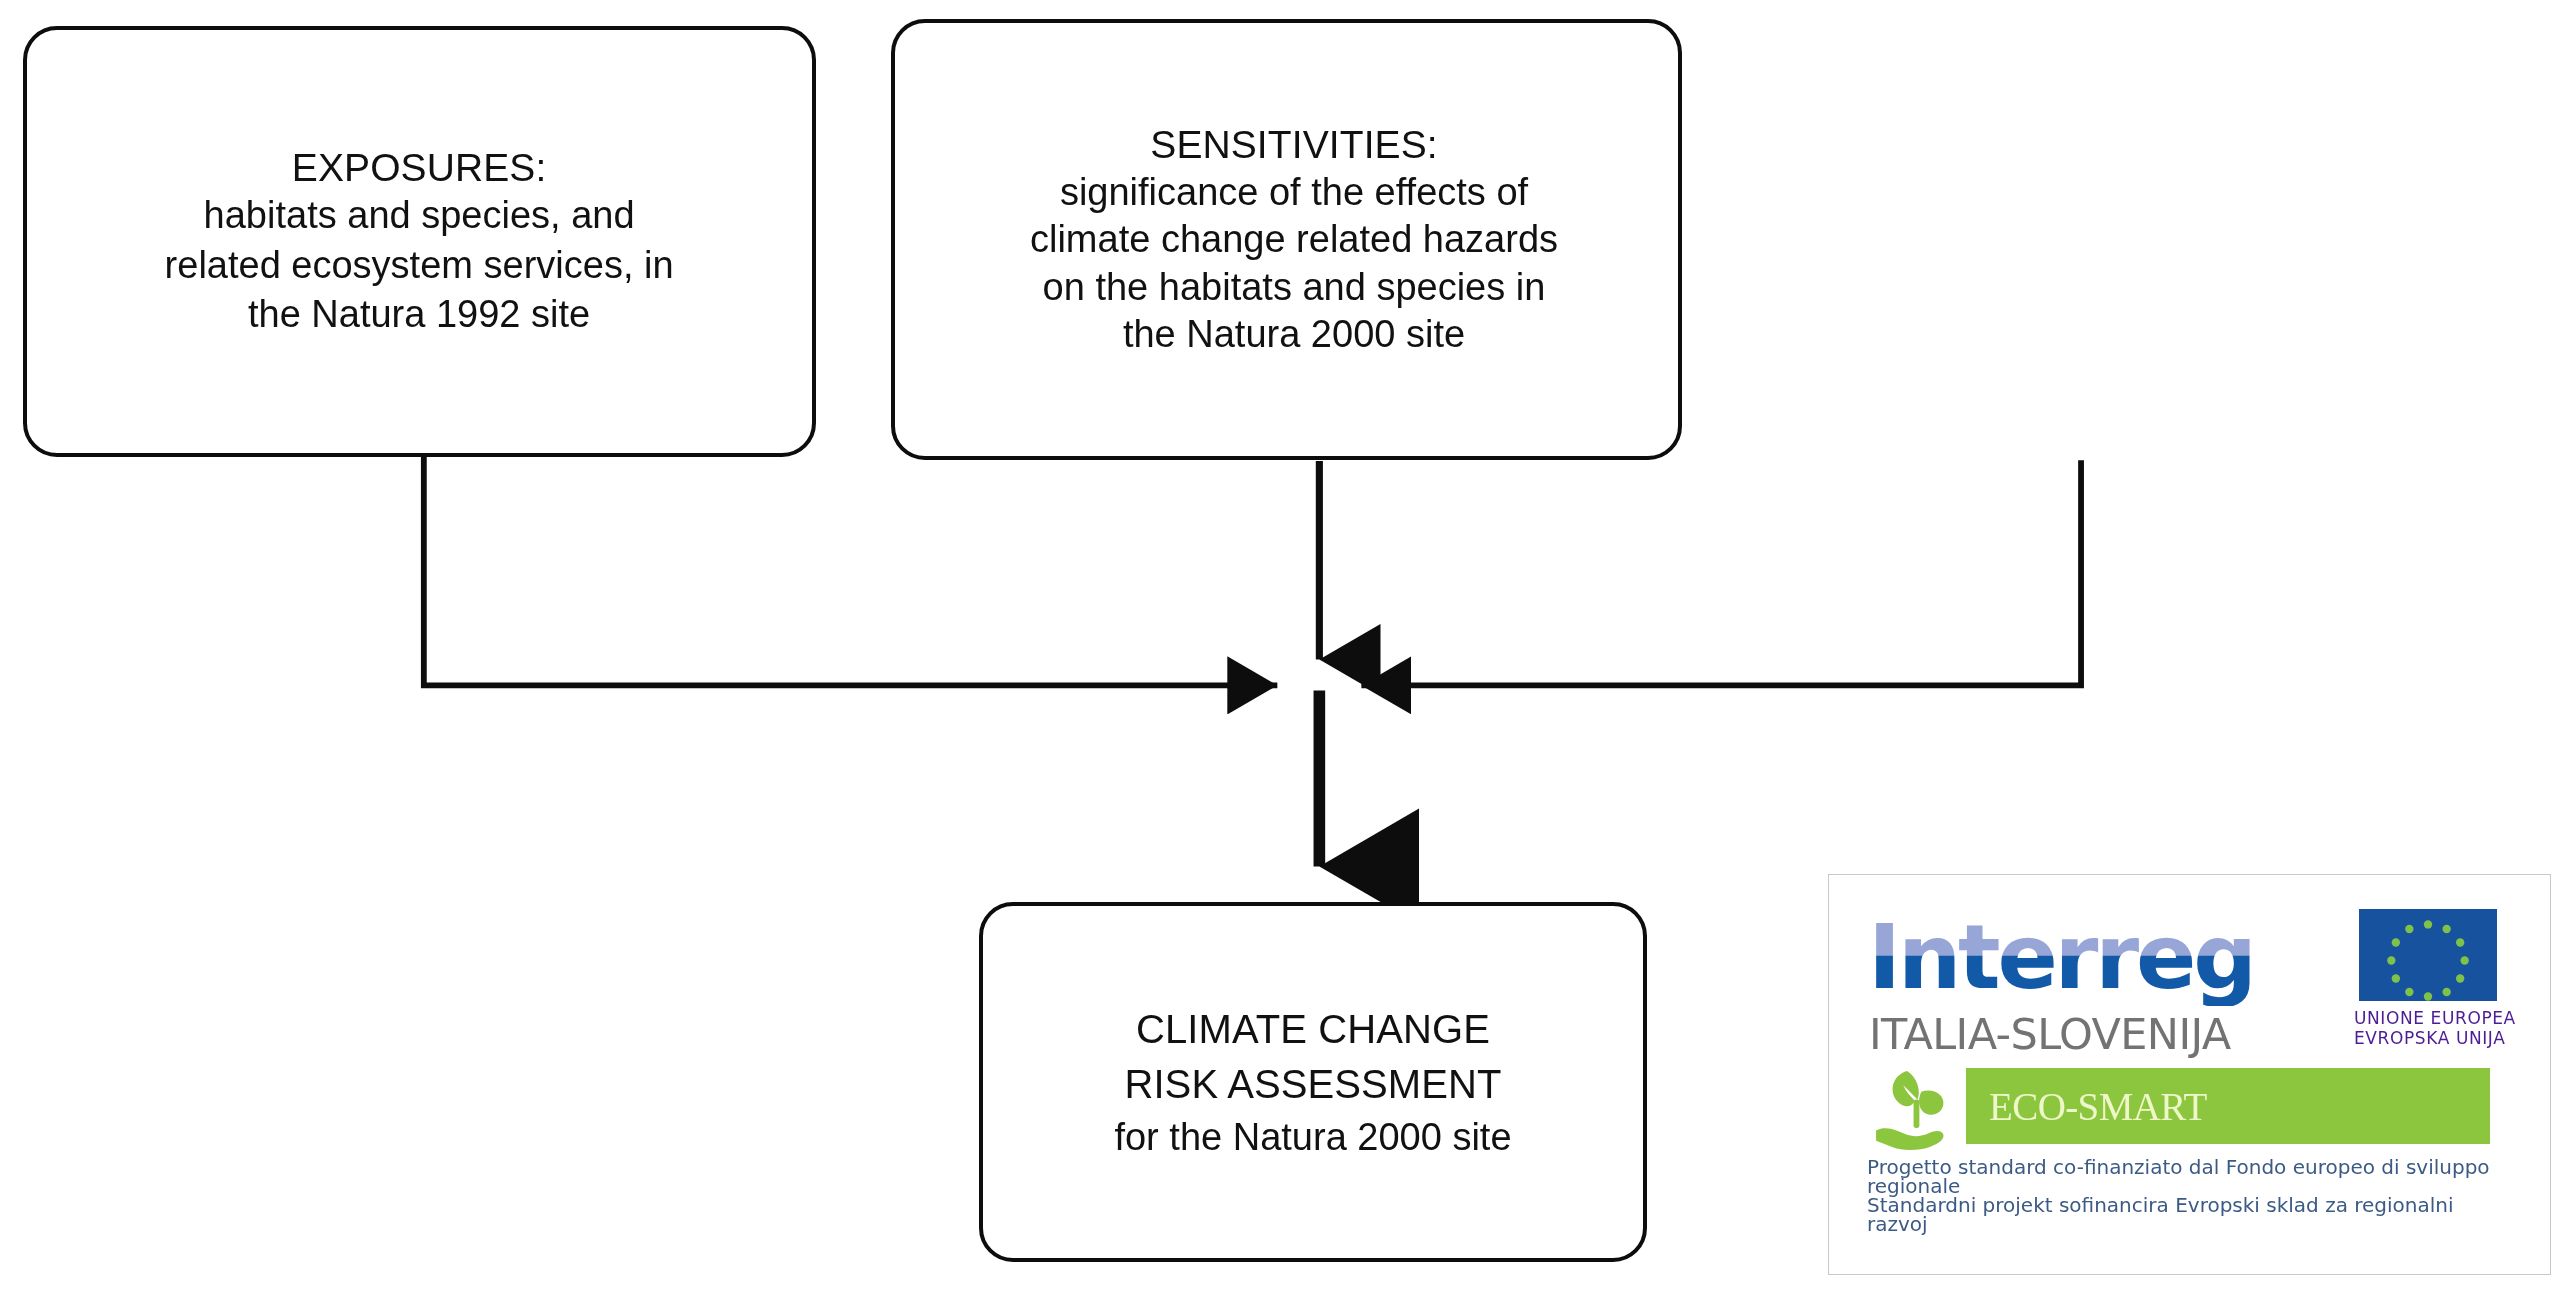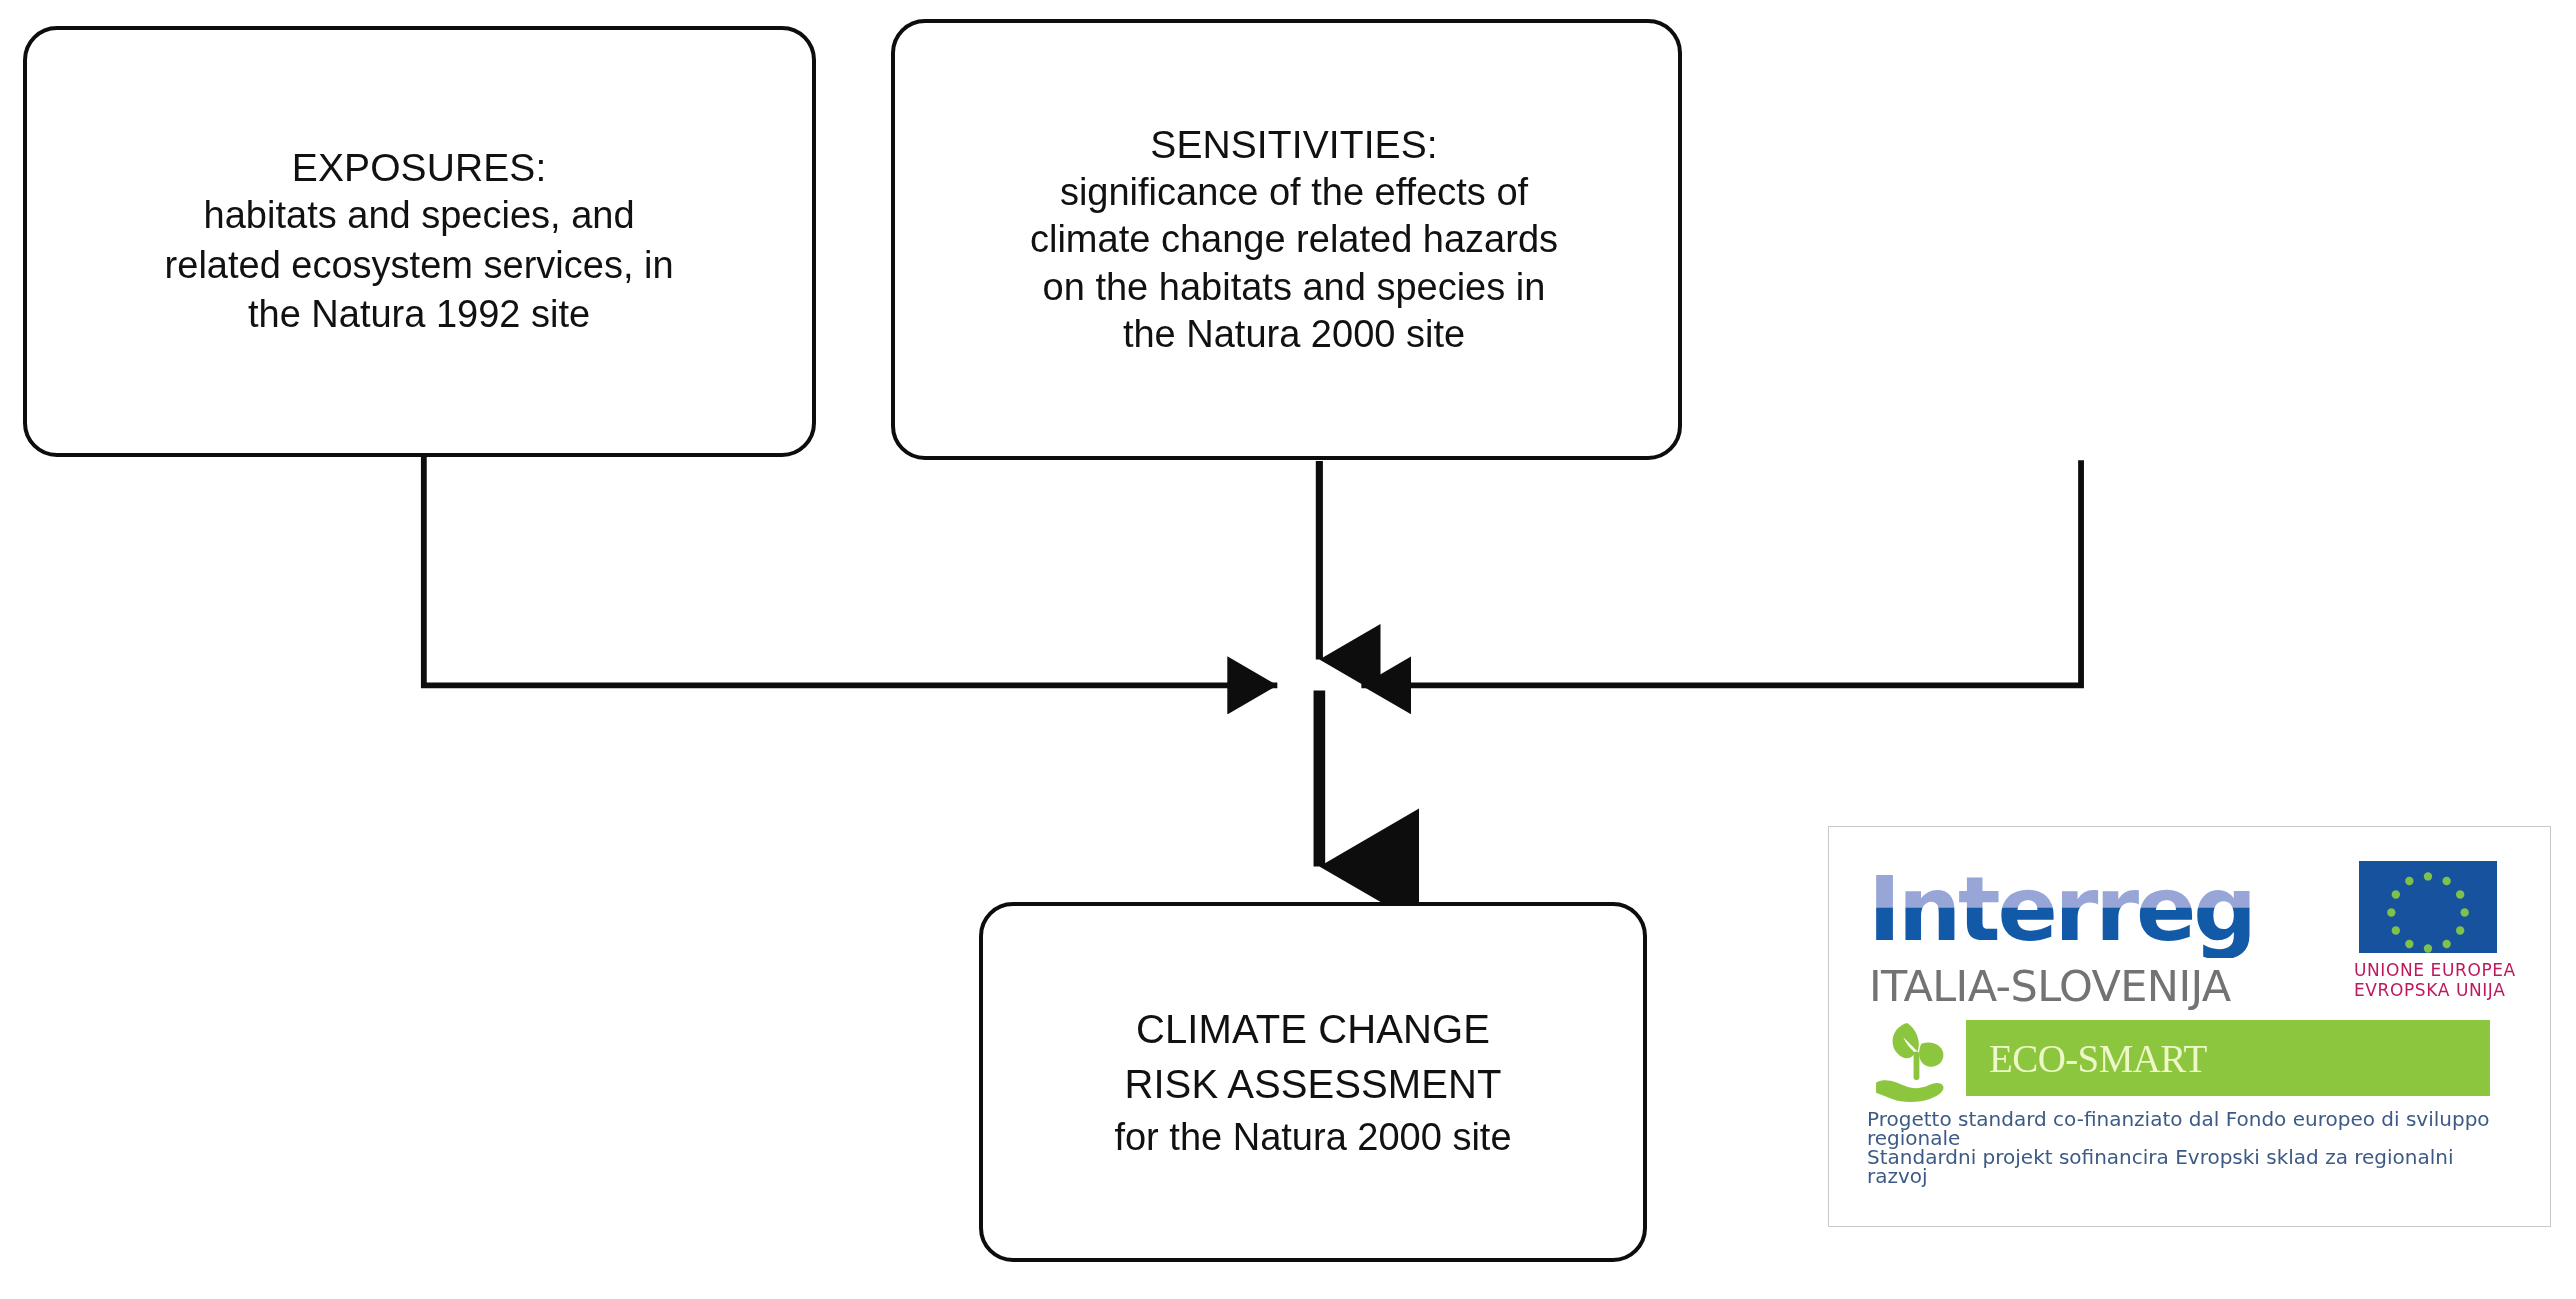--- a/index.html
+++ b/index.html
@@ -42,21 +42,21 @@
 
   #node-exposures .body{line-height:1.30;}
   #node-result .ttl{font-size:40px;line-height:1.38;}
   #node-result .body{font-size:38px;line-height:1.3;margin-top:1px;}
 
   
   #wires{position:absolute;left:0;top:0;width:2576px;height:1299px;}
 
   
   #logo-panel{
-    position:absolute;left:1828px;top:826px;width:723px;height:401px;
+    position:absolute;left:1828px;top:874px;width:723px;height:401px;
     box-sizing:border-box;
     background:#ffffff;
     border:1.9px solid #c9c9c9;
     overflow:hidden;
   }
   #logo-inner{position:absolute;left:0;top:0;width:723px;height:401px;}
   
   #wm-wrap{position:absolute;left:39px;top:34px;width:401px;height:97px;}
   .wm-layer{position:absolute;left:0;top:0;width:401px;height:97px;
             font-size:89px;line-height:97px;font-weight:700;letter-spacing:-3.2px;
@@ -71,21 +71,21 @@
   }
 
   
   #eu-flag{
     position:absolute;left:530px;top:34px;width:138px;height:92px;
     background:#17529f;
   }
   #eu-stars{position:absolute;left:0;top:0;width:138px;height:92px;}
   #eu-cap{
     position:absolute;left:525px;top:133px;width:162px;
-    font-size:17px;line-height:20px;color:#be185d;
+    font-size:17px;line-height:20px;color:#4c1d95;
     font-family:"DejaVu Sans",sans-serif;letter-spacing:0.6px;white-space:pre-line;
     font-weight:400;
   }
 
   
   #eco-band{
     position:absolute;left:137px;top:193px;width:524px;height:76px;
     background:#8cc63f;
   }
   #eco-text{

